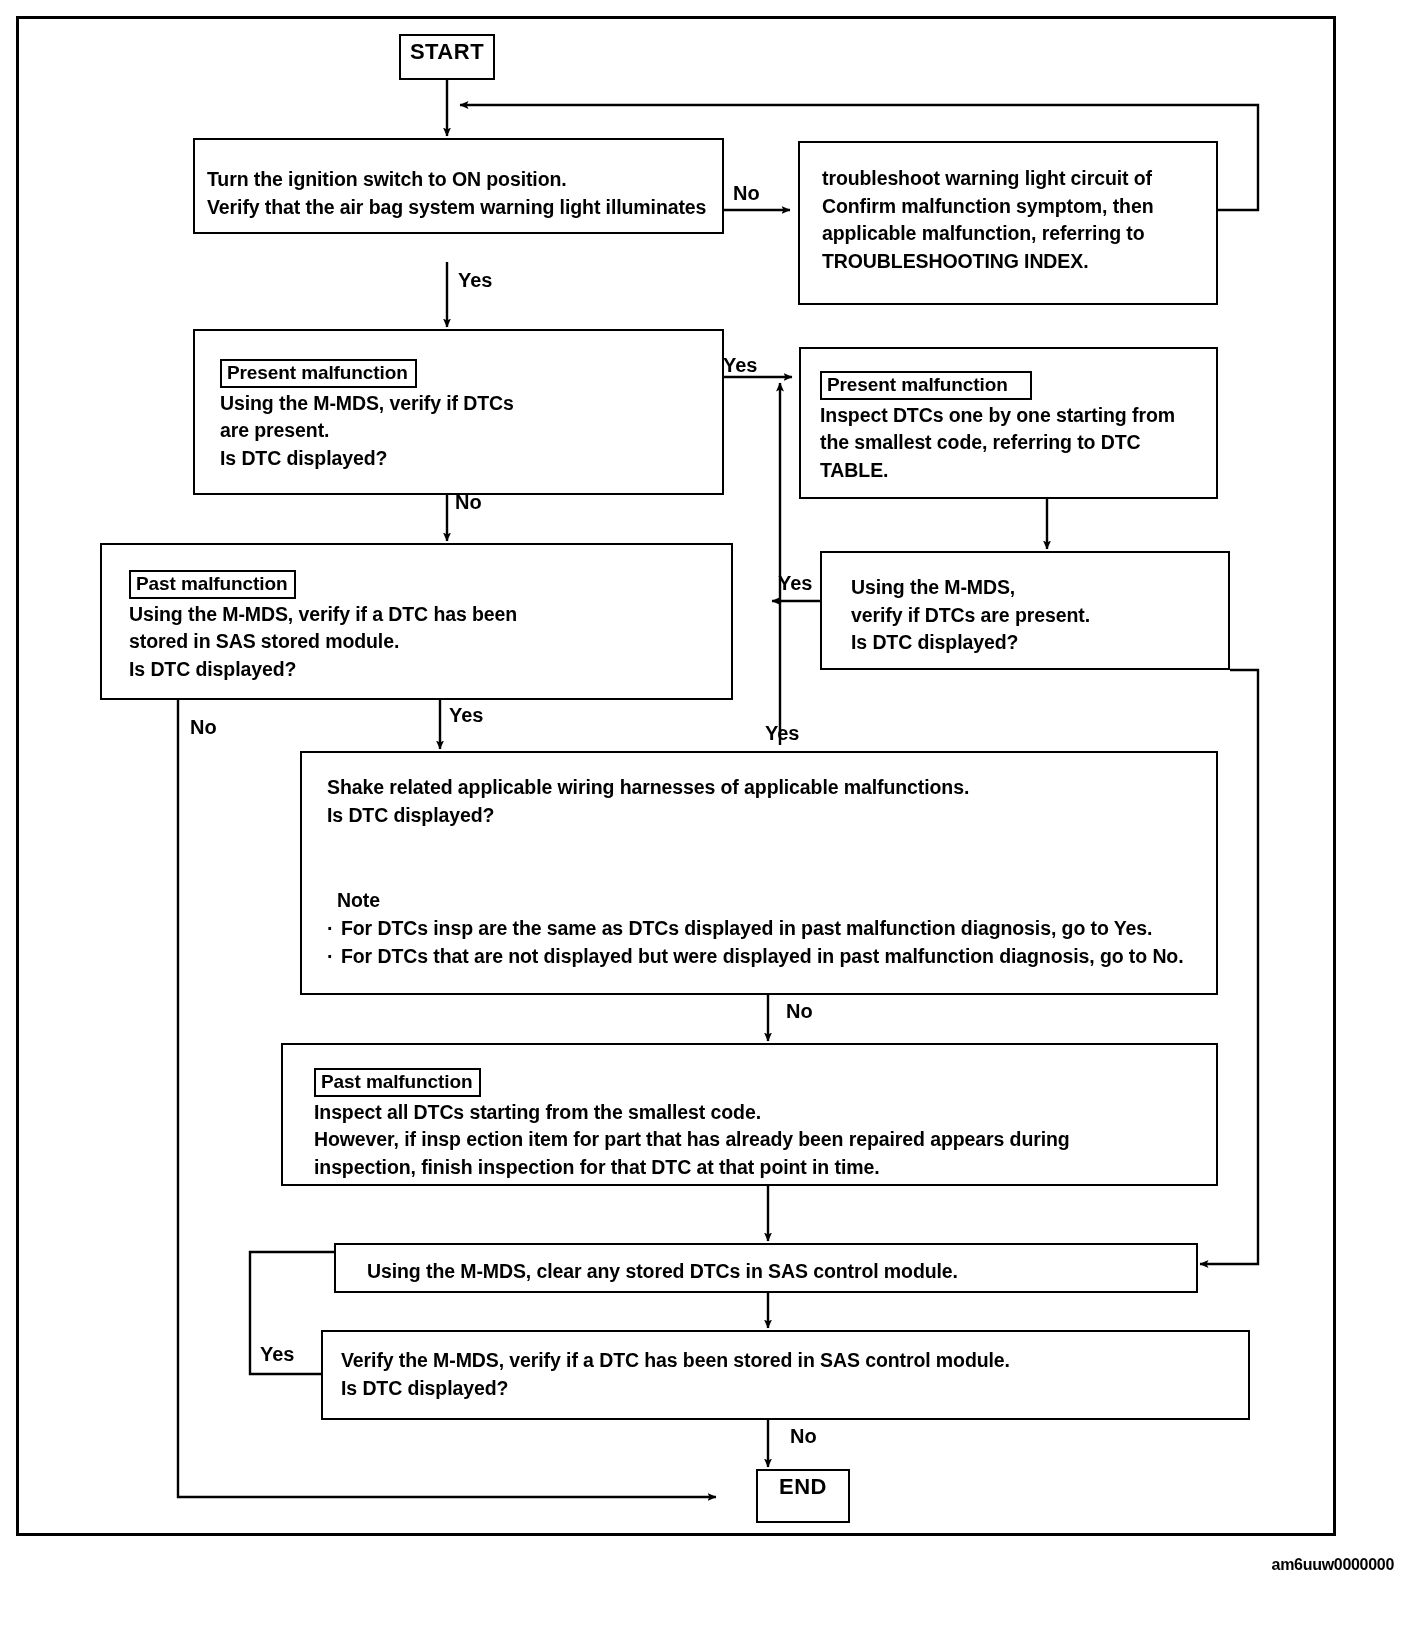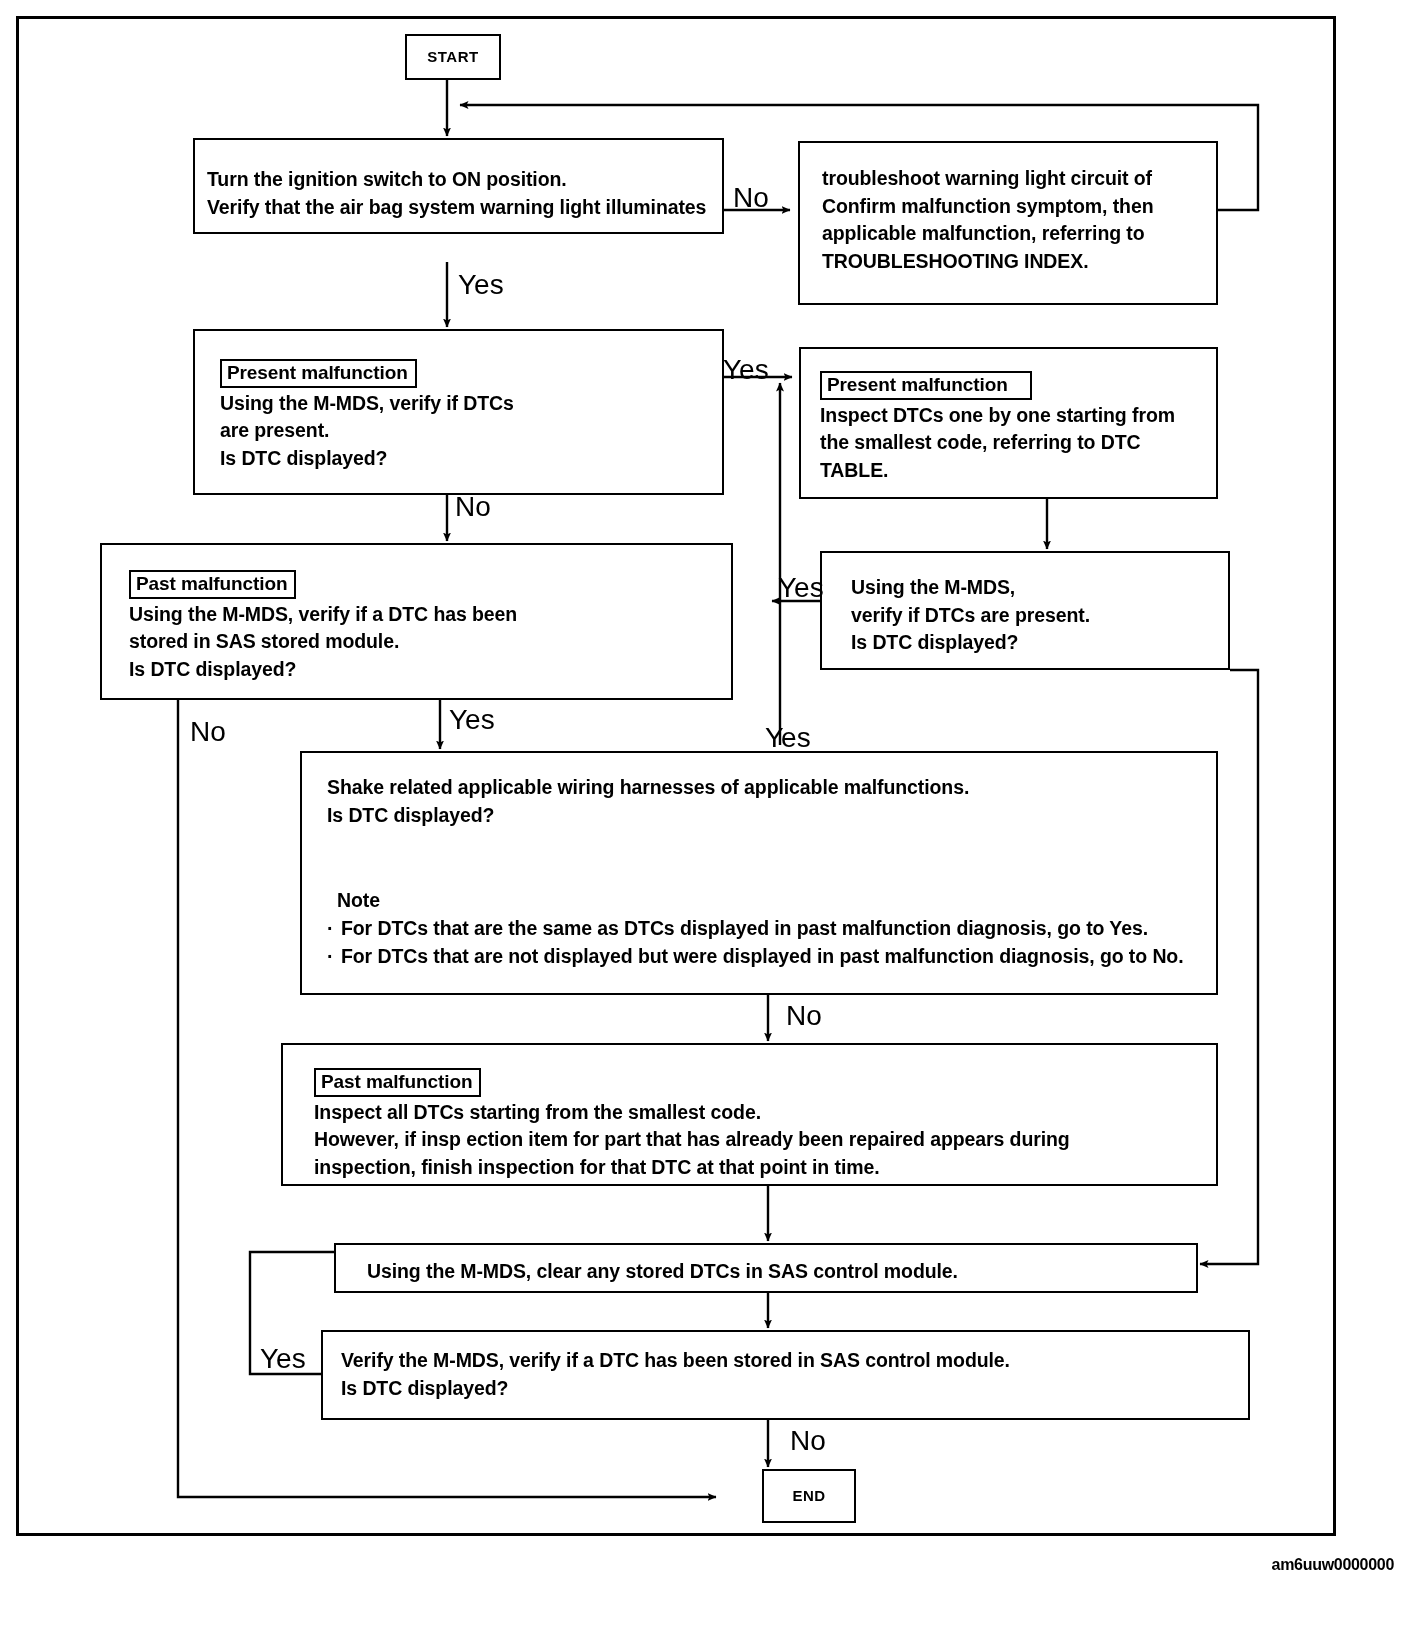--- a/index.html
+++ b/index.html
@@ -41,40 +41,38 @@
     box-sizing: border-box;
     border: 2px solid #000;
     background: #fff;
     font-size: 19.5px;
     line-height: 1.42;
     font-weight: bold;
     letter-spacing: -0.1px;
   }
   .terminal {
     display: flex;
-    align-items: center;
     justify-content: center;
-    font-size: 15px;
+    font-size: 22px;
     font-weight: bold;
     letter-spacing: 0.5px;
-    margin-left: 6px;
   }
   .tagbox {
     display: inline-block;
     border: 2px solid #000;
     padding: 0px 7px 1px 5px;
     font-weight: bold;
     font-size: 19px;
     margin-bottom: 2px;
     line-height: 1.25;
   }
   .edge-label {
     position: absolute;
-    font-size: 28px;
-    font-weight: normal;
+    font-size: 20px;
+    font-weight: bold;
     letter-spacing: 0px;
     white-space: nowrap;
   }
   .note-title {
     font-weight: bold;
     margin-top: 2px;
   }
   .note-line {
     white-space: nowrap;
   }
@@ -185,21 +183,21 @@
     <span class="txt">Using the M-MDS,</span>
     <span class="txt">verify if DTCs are present.</span>
     <span class="txt">Is DTC displayed?</span>
   </div>
 
   <div class="node" style="left:300px; top:751px; width:918px; height:244px; padding:21px 0 0 25px;">
     <span class="txt">Shake related applicable wiring harnesses of applicable malfunctions.</span>
     <span class="txt">Is DTC displayed?</span>
     <div style="height:56px;"></div>
     <span class="txt note-title" style="margin-left:10px;">Note</span>
-    <span class="txt note-line"><span class="bullet">·</span><span>For DTCs that are the same as DTCs displayed in past malfunction diagnosis, go to Yes.</span></span>
+    <span class="txt note-line"><span class="bullet">·</span><span>For DTCs insp are the same as DTCs displayed in past malfunction diagnosis, go to Yes.</span></span>
     <span class="txt note-line"><span class="bullet">·</span><span>For DTCs that are not displayed but were displayed in past malfunction diagnosis, go to No.</span></span>
   </div>
 
   <div class="node" style="left:281px; top:1043px; width:937px; height:143px; padding:23px 0 0 31px;">
     <span class="tagbox">Past malfunction</span>
     <span class="txt">Inspect all DTCs starting from the smallest code.</span>
     <span class="txt">However, if insp ection item for part that has already been repaired appears during</span>
     <span class="txt">inspection, finish inspection for that DTC at that point in time.</span>
   </div>
 

